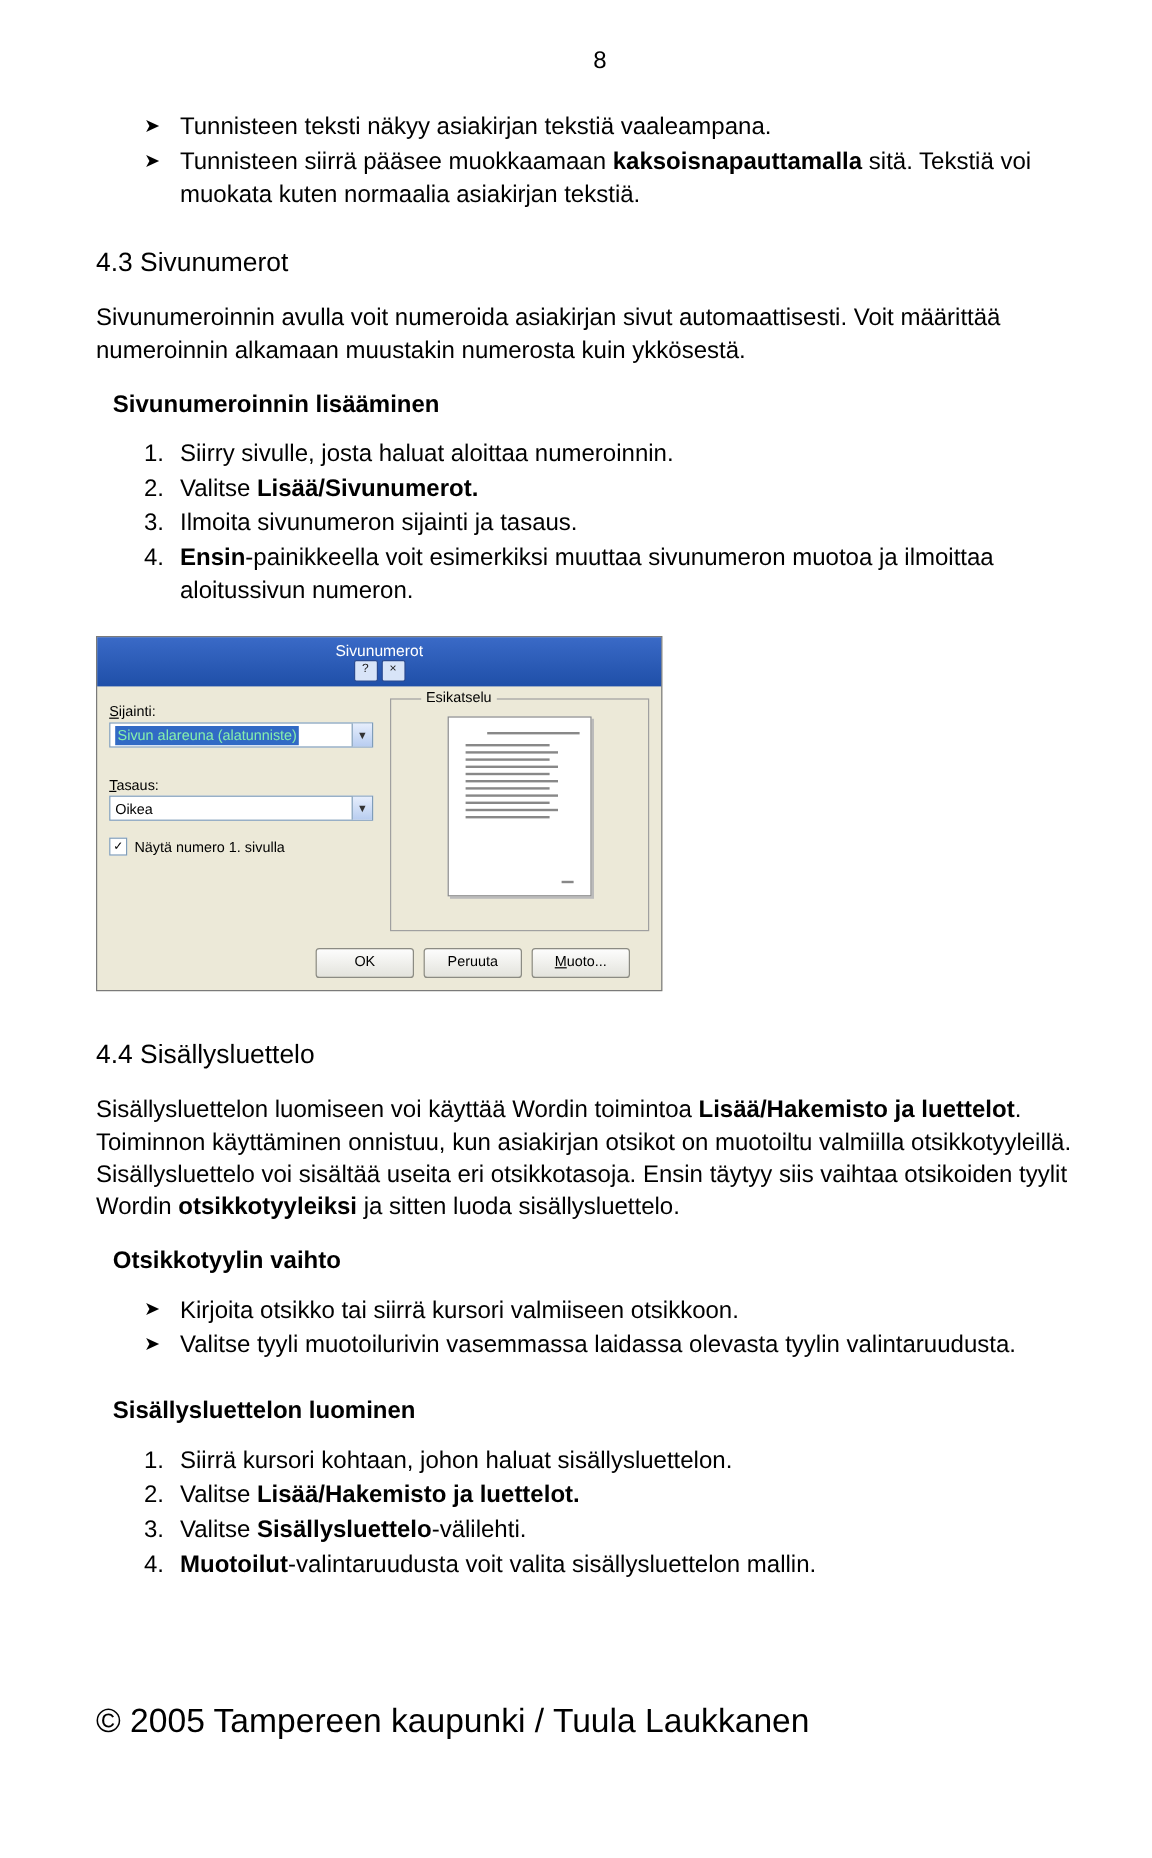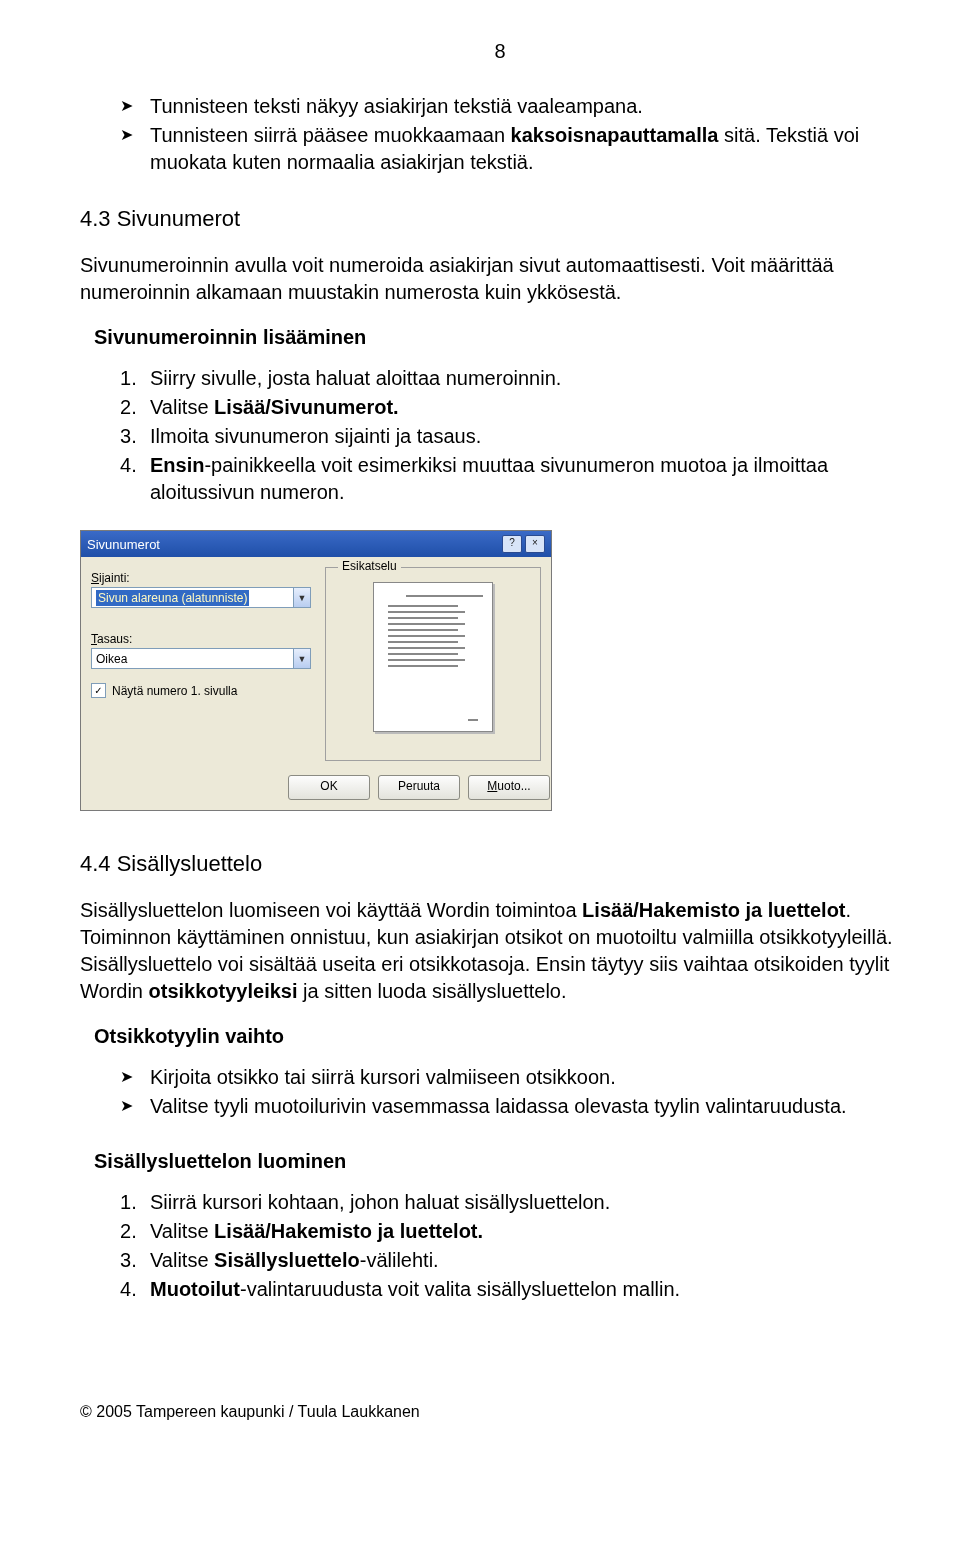--- a/index.html
+++ b/index.html
@@ -84,20 +84,21 @@
     margin: 10px 0 40px 0;
   }
   .titlebar {
     background: linear-gradient(#3a6ac7, #1f4fa8);
     color: #fff;
     padding: 4px 6px;
     display: flex;
     align-items: center;
     justify-content: space-between;
     font-size: 13px;
+    flex-direction: column;
   }
   .titlebar-ctrls { display: flex; gap: 3px; }
   .winbtn {
     width: 18px;
     height: 16px;
     background: #d8e4f8;
     border: 1px solid #2a4a90;
     border-radius: 2px;
     font-size: 10px;
     line-height: 14px;
@@ -119,21 +120,21 @@
     background: #fff;
     border: 1px solid #7f9db9;
     display: flex;
     align-items: center;
     justify-content: space-between;
     padding: 0 0 0 4px;
     box-sizing: border-box;
   }
   .dropdown.sel .dd-text {
     background: #316ac5;
-    color: #fef9c3;
+    color: #86efac;
     padding: 1px 2px;
   }
   .dd-arrow {
     width: 16px;
     height: 19px;
     background: linear-gradient(#e6eefc, #b8cdf0);
     border-left: 1px solid #7f9db9;
     display: flex;
     align-items: center;
     justify-content: center;
@@ -160,21 +161,21 @@
   }
   .groupbox {
     border: 1px solid #a0a0a0;
     padding: 6px;
     position: relative;
     height: 180px;
   }
   .groupbox .legend {
     position: absolute;
     top: -9px;
-    left: 12px;
+    left: 25px;
     background: #ece9d8;
     padding: 0 4px;
     font-size: 12px;
   }
   .preview {
     width: 120px;
     height: 150px;
     margin: 8px auto 0 auto;
     background: #fff;
     border: 1px solid #888;
@@ -196,37 +197,37 @@
   .pv-num {
     height: 2px;
     width: 10px;
     background: #888;
     align-self: flex-end;
   }
   .dlg-footer {
     display: flex;
     justify-content: flex-end;
     gap: 8px;
-    padding: 8px 1px 10px 10px;
+    padding: 8px 26px 10px 10px;
   }
   .btn {
     min-width: 80px;
     height: 23px;
     background: linear-gradient(#fdfdfd, #e3e3dc);
     border: 1px solid #8b8b83;
     border-radius: 3px;
     font-size: 12px;
     text-align: center;
     line-height: 21px;
     font-family: Tahoma, Arial, sans-serif;
   }
   .btn .ul { text-decoration: underline; }
 
   .copyright {
-    font-size: 16px;
+    font-size: 28px;
     margin-top: 100px;
   }
 </style>
 </head>
 <body>
 
 <div class="page">
   <div class="page-number">8</div>
 
   <ul class="bullet-list">

